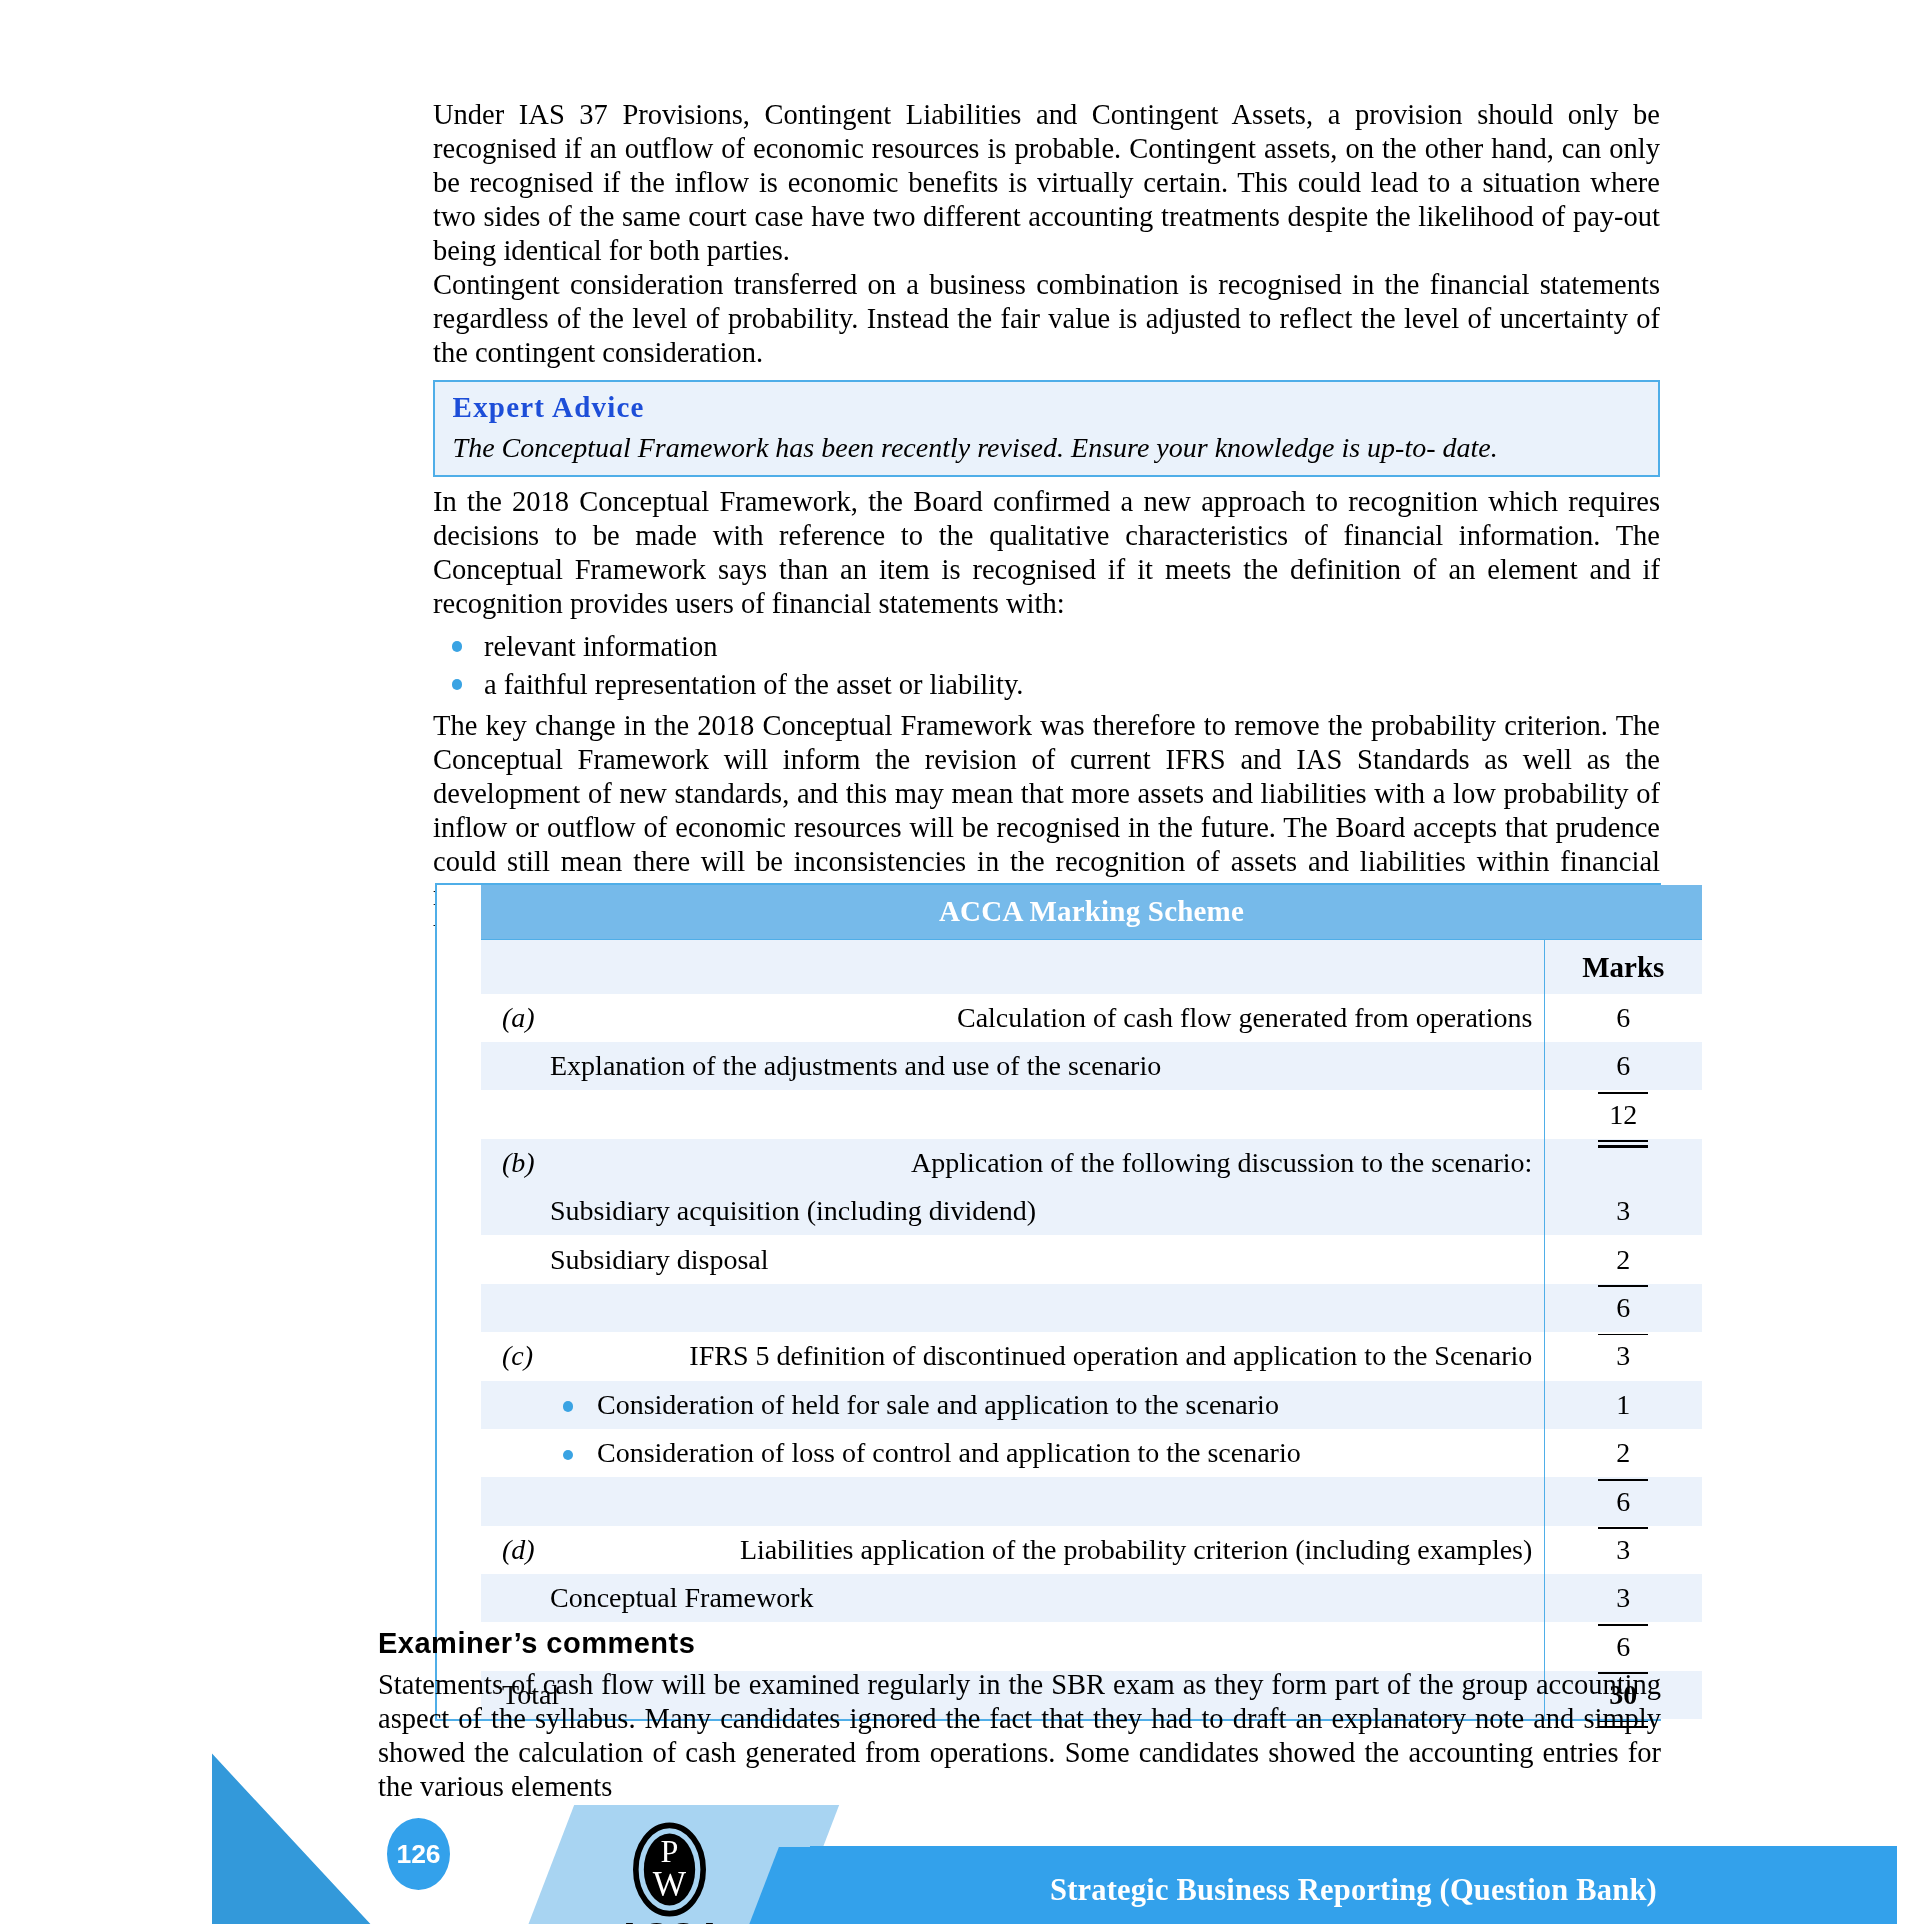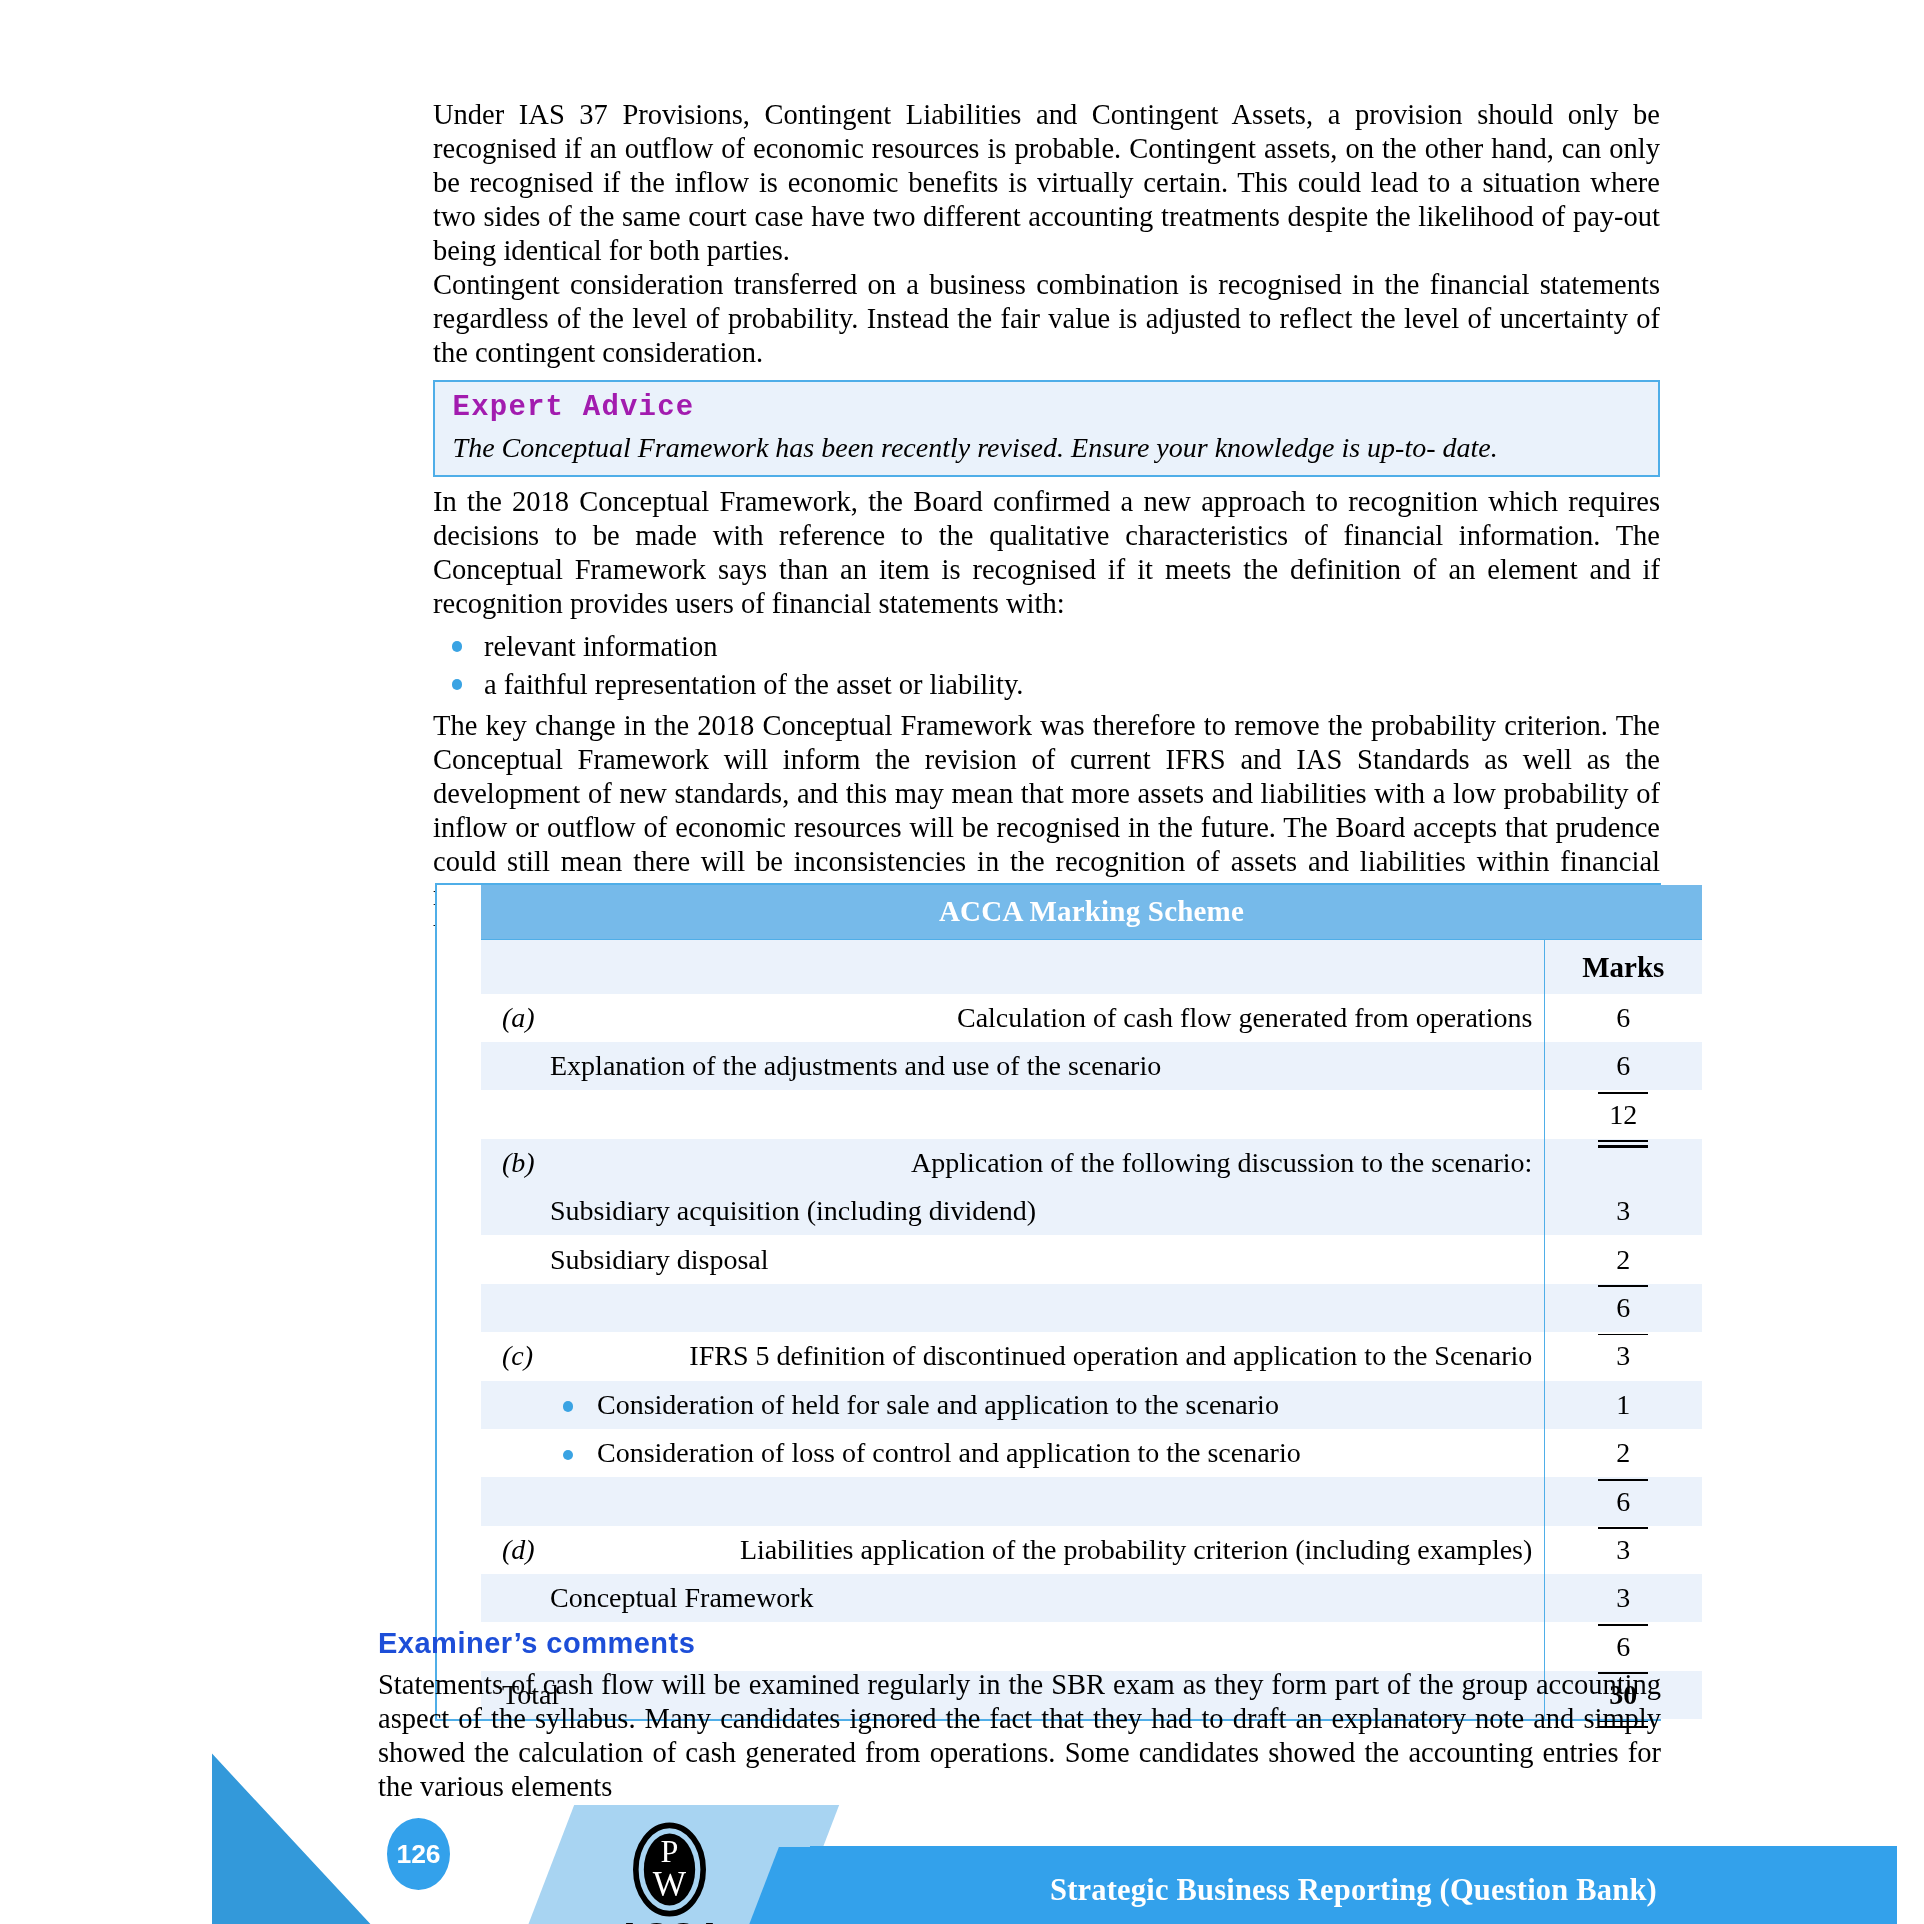--- a/index.html
+++ b/index.html
@@ -64,25 +64,25 @@
 
   
   .advice {
     border: 2.4px solid #4FAEE8;
     background: #EAF2FB;
     box-sizing: border-box;
     margin: 9.6px 0 8px 0;
     padding: 9.6px 17.6px 11.2px 17.6px;
   }
   .advice-title {
-    font-family: Liberation Mono, monospace;
+    font-family: Liberation Serif, serif;
     font-weight: bold;
     font-size: 29px;
     letter-spacing: 1.2px;
-    color: #a21caf;
+    color: #1d4ed8;
     margin-bottom: 8px;
   }
   .advice-text {
     font-family: "Liberation Serif", serif;
     font-style: italic;
     font-size: 28px;
     color: #000;
     line-height: 32px;
   }
 
@@ -206,21 +206,21 @@
     position: absolute;
     left: 330px;
     top: 1627px;
     width: 1283px;
   }
   .exam-title {
     font-family: "Liberation Sans", sans-serif;
     font-weight: bold;
     font-size: 29px;
     letter-spacing: 0.5px;
-    color: #1d4ed8;
+    color: #000000;
     margin-bottom: 8px;
   }
   .exam-body {
     font-size: 28.5px;
     line-height: 34px;
     text-align: justify;
     color: #000;
   }
   .foot-tri2 {
     position: absolute;

